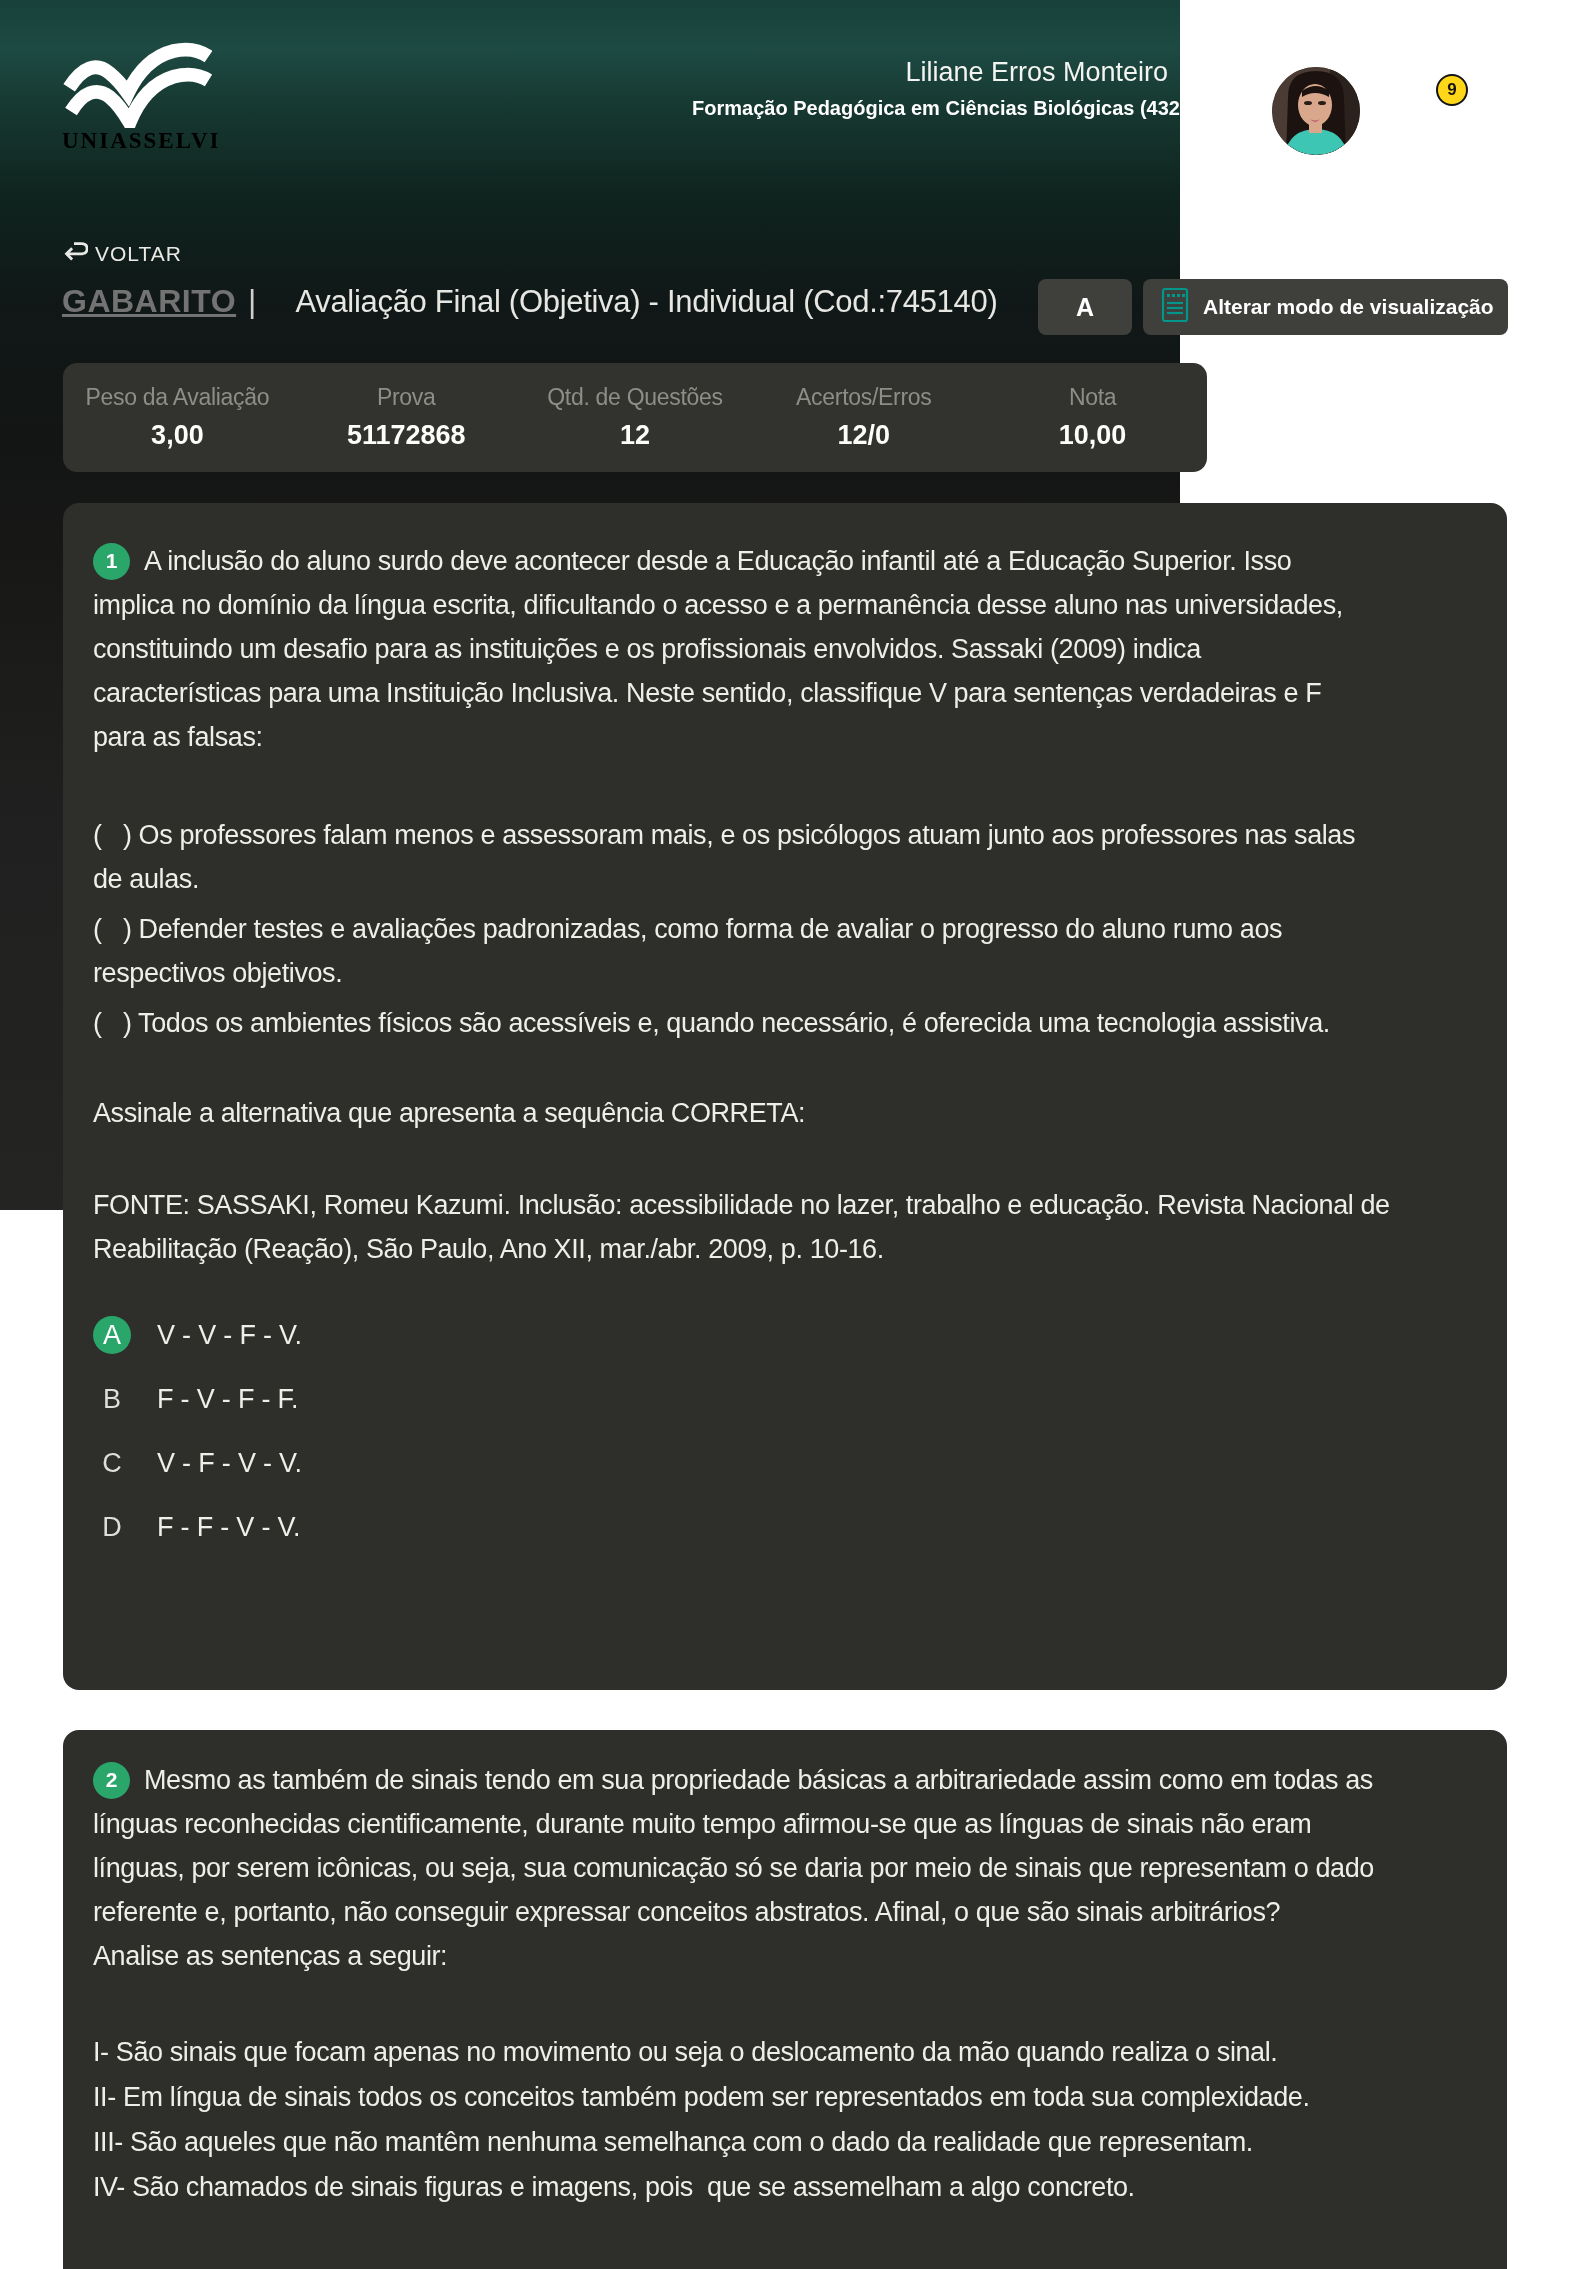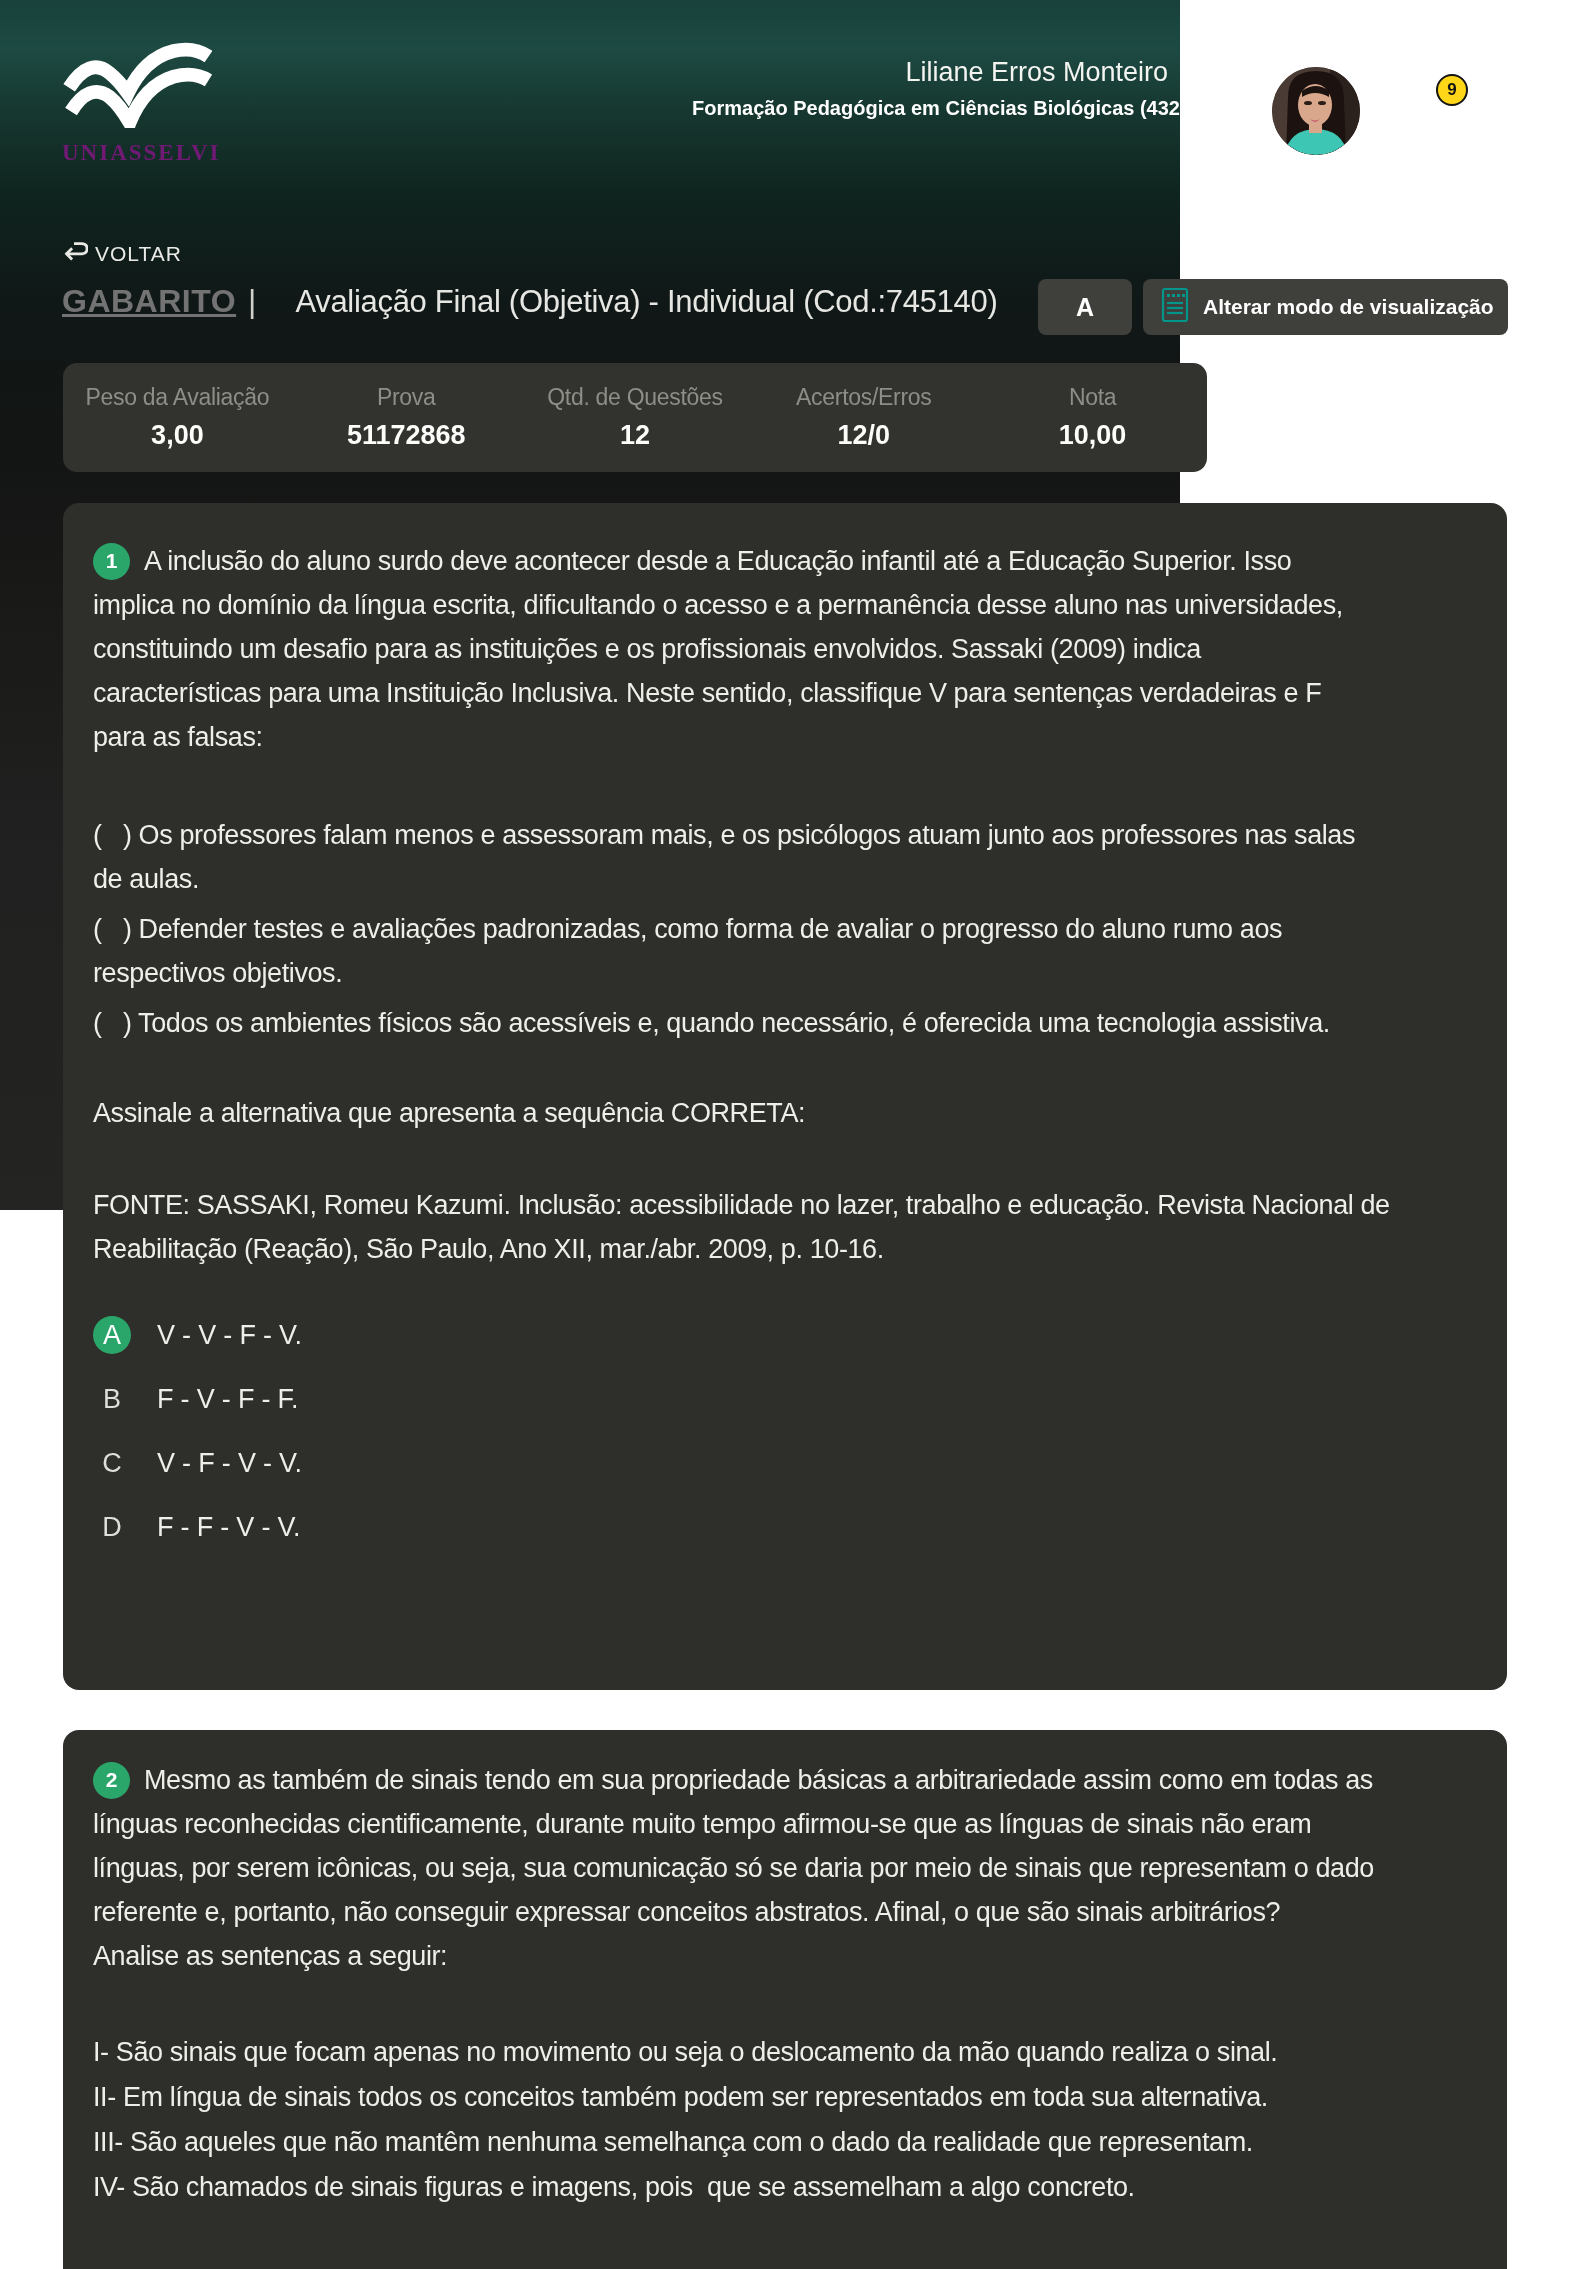--- a/index.html
+++ b/index.html
@@ -15,21 +15,21 @@
     background:linear-gradient(180deg,
       #17413a 0%, #1d4a43 4%, #163830 9%, #0f241f 16%,
       #101817 25%, #131514 37%, #1a1a18 52%, #202020 68%, #242422 100%);
   }
 
   
   .logo{ position:absolute; left:62px; top:40px; color:#fff; }
   .logo svg{ display:block; }
   .logo-text{
     font-family:"Liberation Serif", serif; font-weight:bold;
-    font-size:23px; letter-spacing:2px; color:#701a75; margin-top:12px;
+    font-size:23px; letter-spacing:2px; color:#000000; margin-top:0;
   }
 
   
   .user-name{
     position:absolute; top:57px; right:403px;
     font-size:27px; font-weight:400; color:#f4f4f1; white-space:nowrap;
   }
   .user-course{
     position:absolute; top:97px; left:660px; width:520px; height:26px;
     overflow:hidden; text-align:right; white-space:nowrap;
@@ -283,17 +283,17 @@
     <span class="q-badge">2</span>
     <span class="q-line">Mesmo as também de sinais tendo em sua propriedade básicas a arbitrariedade assim como em todas as</span>
   </div>
   <div class="q-line">línguas reconhecidas cientificamente, durante muito tempo afirmou-se que as línguas de sinais não eram</div>
   <div class="q-line">línguas, por serem icônicas, ou seja, sua comunicação só se daria por meio de sinais que representam o dado</div>
   <div class="q-line">referente e, portanto, não conseguir expressar conceitos abstratos. Afinal, o que são sinais arbitrários?</div>
   <div class="q-line">Analise as sentenças a seguir:</div>
 
   <div class="stmt-block">
     <div class="q-line">I- São sinais que focam apenas no movimento ou seja o deslocamento da mão quando realiza o sinal.</div>
-    <div class="q-line">II- Em língua de sinais todos os conceitos também podem ser representados em toda sua alternativa.</div>
+    <div class="q-line">II- Em língua de sinais todos os conceitos também podem ser representados em toda sua complexidade.</div>
     <div class="q-line">III- São aqueles que não mantêm nenhuma semelhança com o dado da realidade que representam.</div>
     <div class="q-line">IV- São chamados de sinais figuras e imagens, pois  que se assemelham a algo concreto.</div>
   </div>
 </div>
 
 </body></html>

